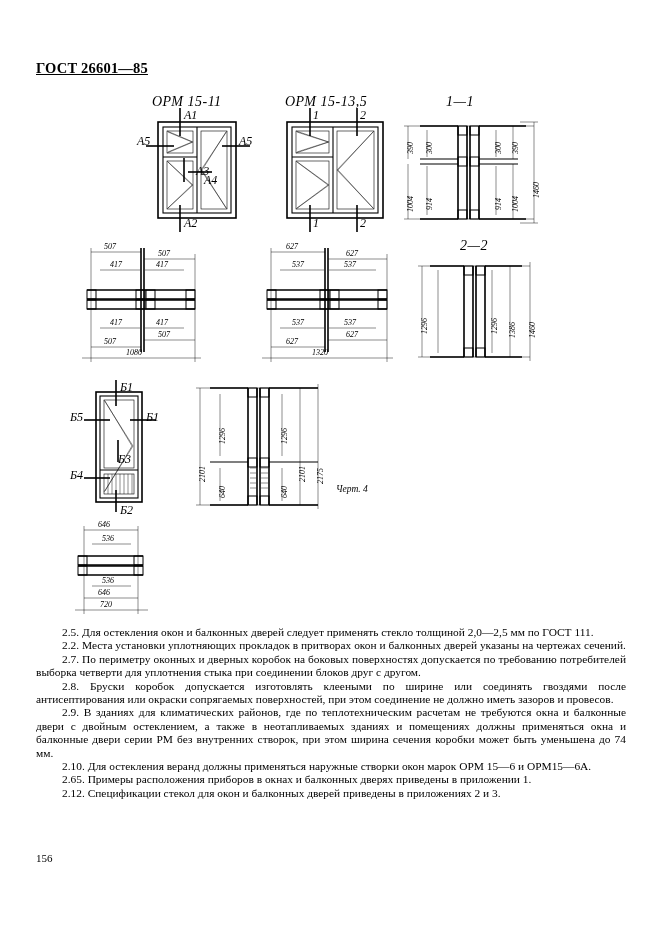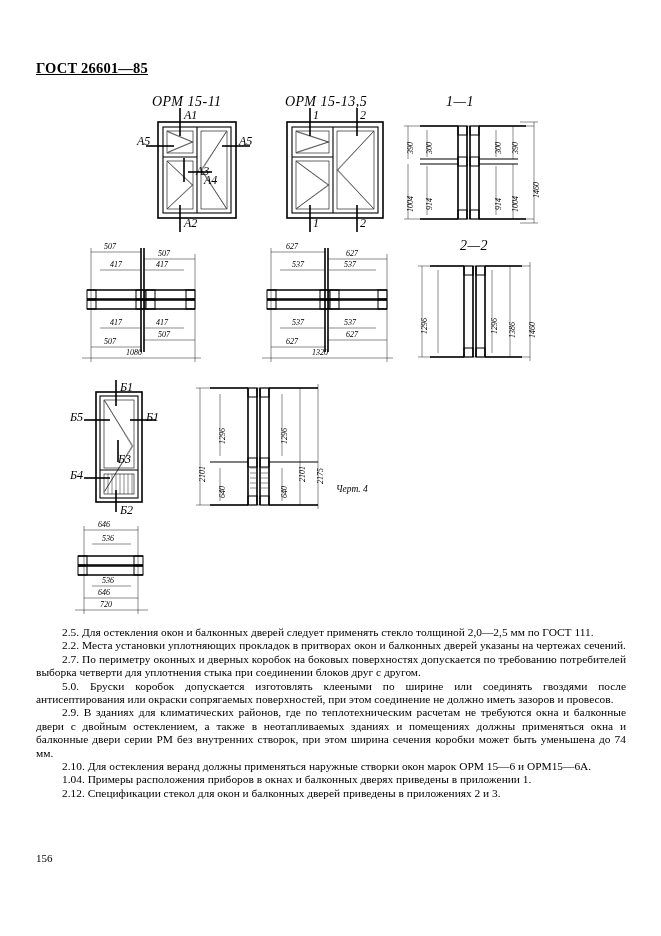--- a/index.html
+++ b/index.html
@@ -391,22 +391,22 @@
       <div class="dim" style="left:36px;top:68px;">646</div>
       <div class="dim" style="left:38px;top:80px;">720</div>
     </div>
 
   </div>
 
   <div class="body">
     <p>2.5. Для остекления окон и балконных дверей следует применять стекло толщиной 2,0—2,5 мм по ГОСТ 111.</p>
     <p>2.2. Места установки уплотняющих прокладок в притворах окон и балконных дверей указаны на чертежах сечений.</p>
     <p>2.7. По периметру оконных и дверных коробок на боковых поверхностях допускается по требованию потребителей выборка четверти для уплотнения стыка при соединении блоков друг с другом.</p>
-    <p>5.0. Бруски коробок допускается изготовлять клееными по ширине или соединять гвоздями после антисептирования или окраски сопрягаемых поверхностей, при этом соединение не должно иметь зазоров и провесов.</p>
+    <p>2.8. Бруски коробок допускается изготовлять клееными по ширине или соединять гвоздями после антисептирования или окраски сопрягаемых поверхностей, при этом соединение не должно иметь зазоров и провесов.</p>
     <p>2.9. В зданиях для климатических районов, где по теплотехническим расчетам не требуются окна и балконные двери с двойным остеклением, а также в неотапливаемых зданиях и помещениях должны применяться окна и балконные двери серии РМ без внутренних створок, при этом ширина сечения коробки может быть уменьшена до 74 мм.</p>
     <p>2.10. Для остекления веранд должны применяться наружные створки окон марок ОРМ 15—6 и ОРМ15—6А.</p>
-    <p>1.04. Примеры расположения приборов в окнах и балконных дверях приведены в приложении 1.</p>
+    <p>2.65. Примеры расположения приборов в окнах и балконных дверях приведены в приложении 1.</p>
     <p>2.12. Спецификации стекол для окон и балконных дверей приведены в приложениях 2 и 3.</p>
   </div>
 
   <div class="pageno">156</div>
 
 </div>
 
 </body></html>

